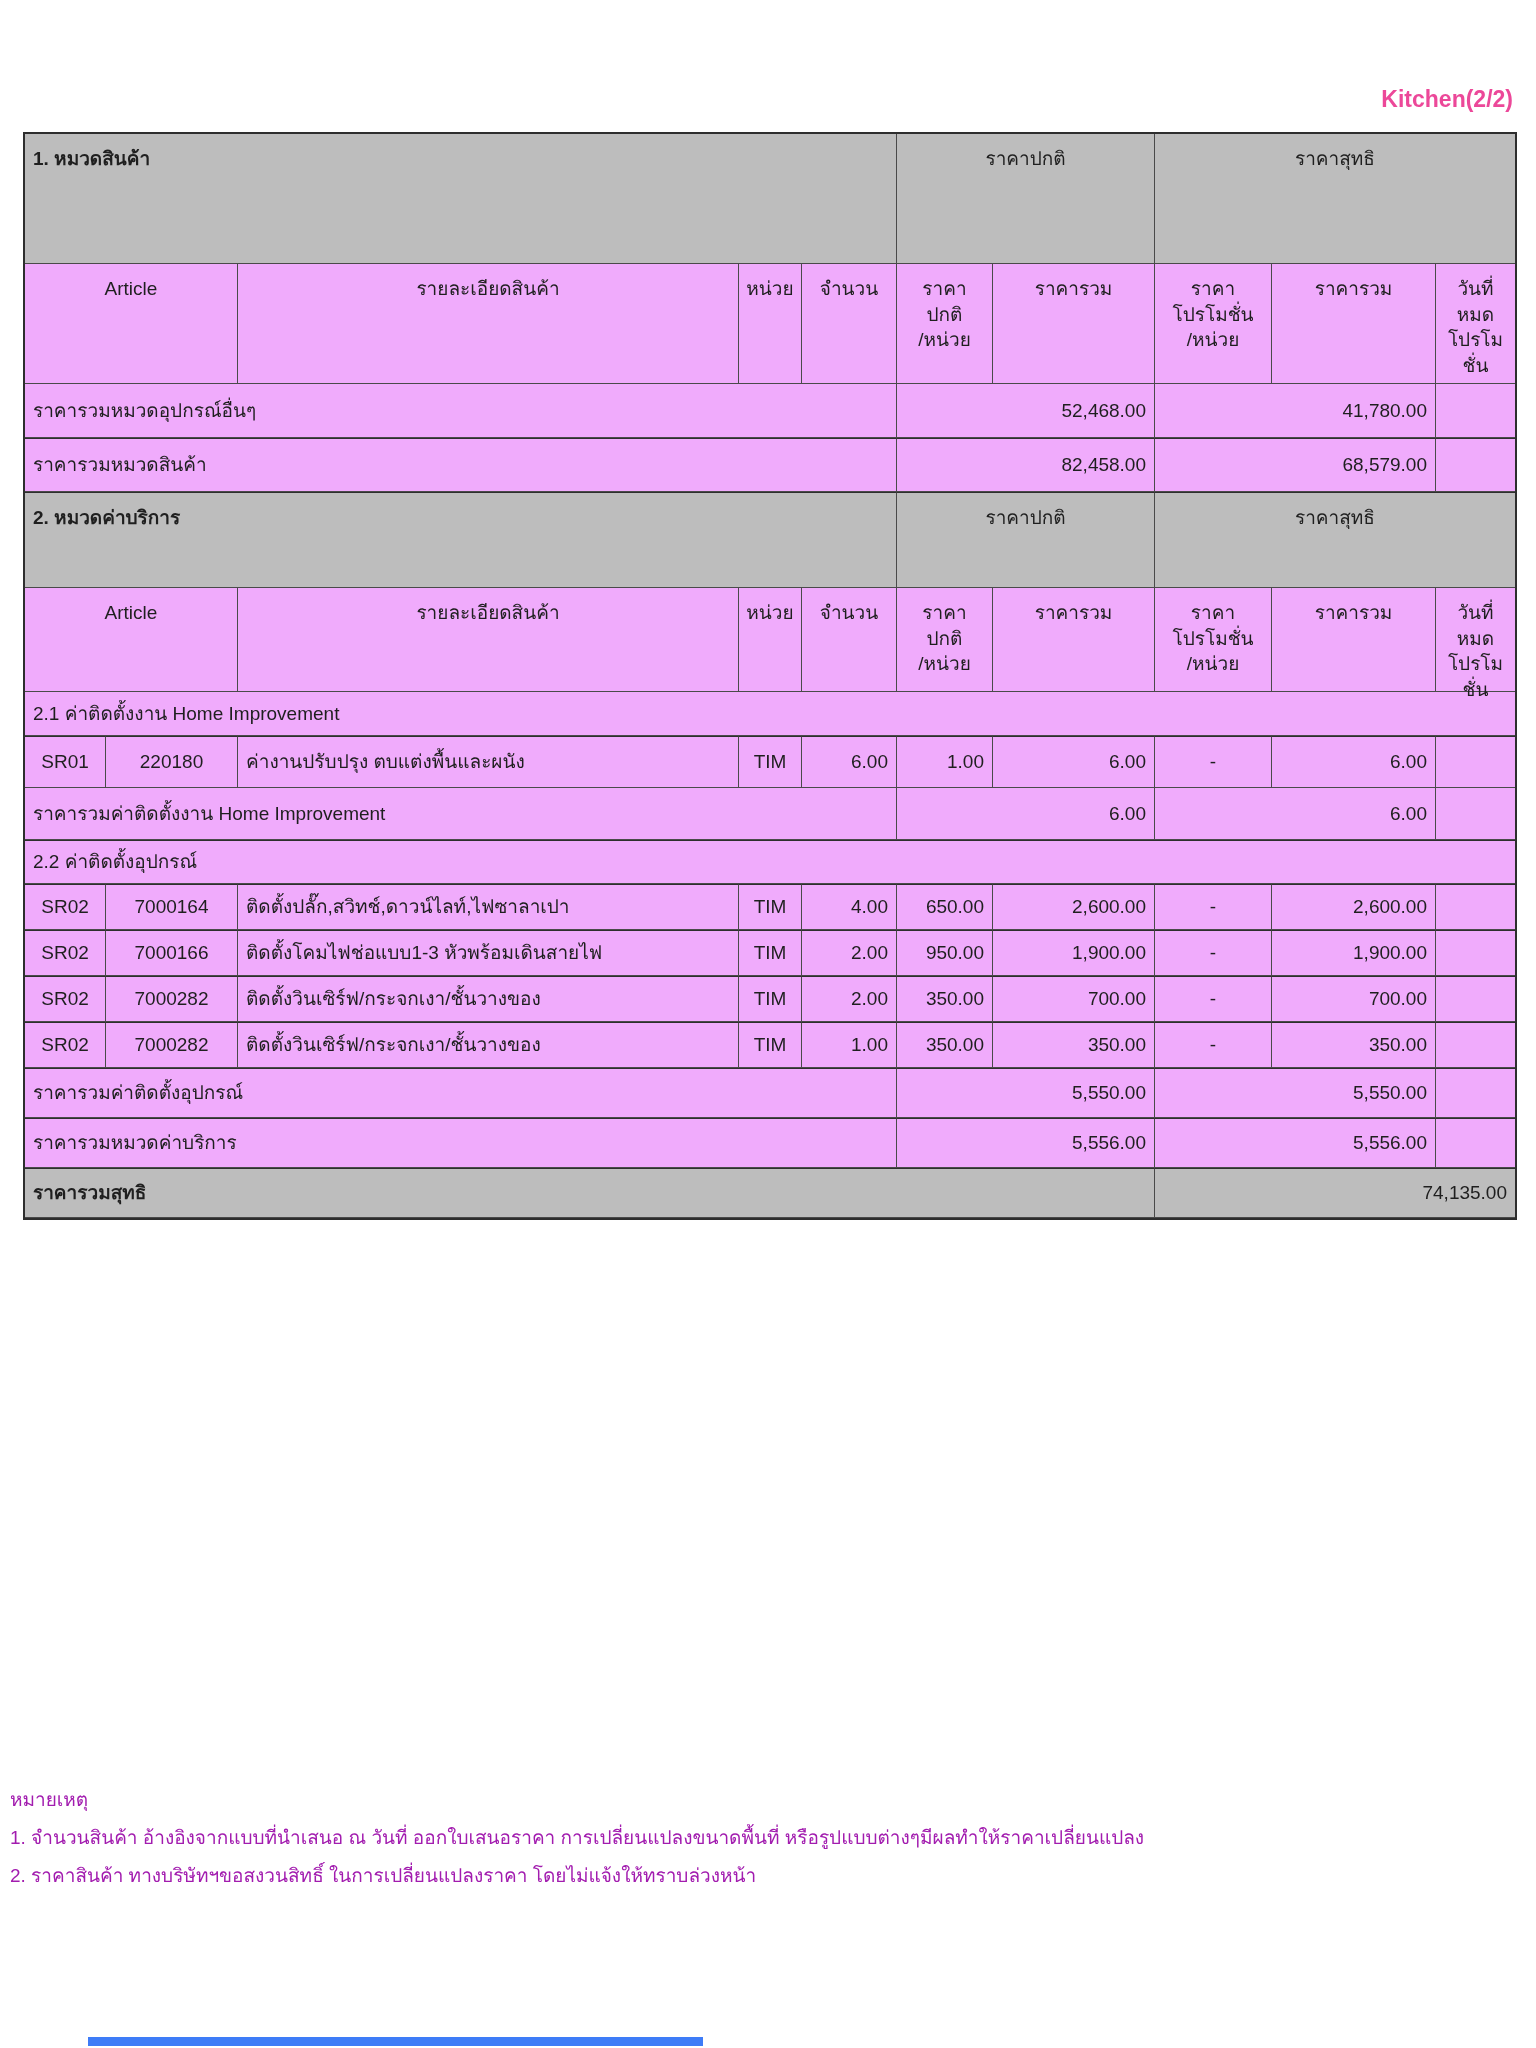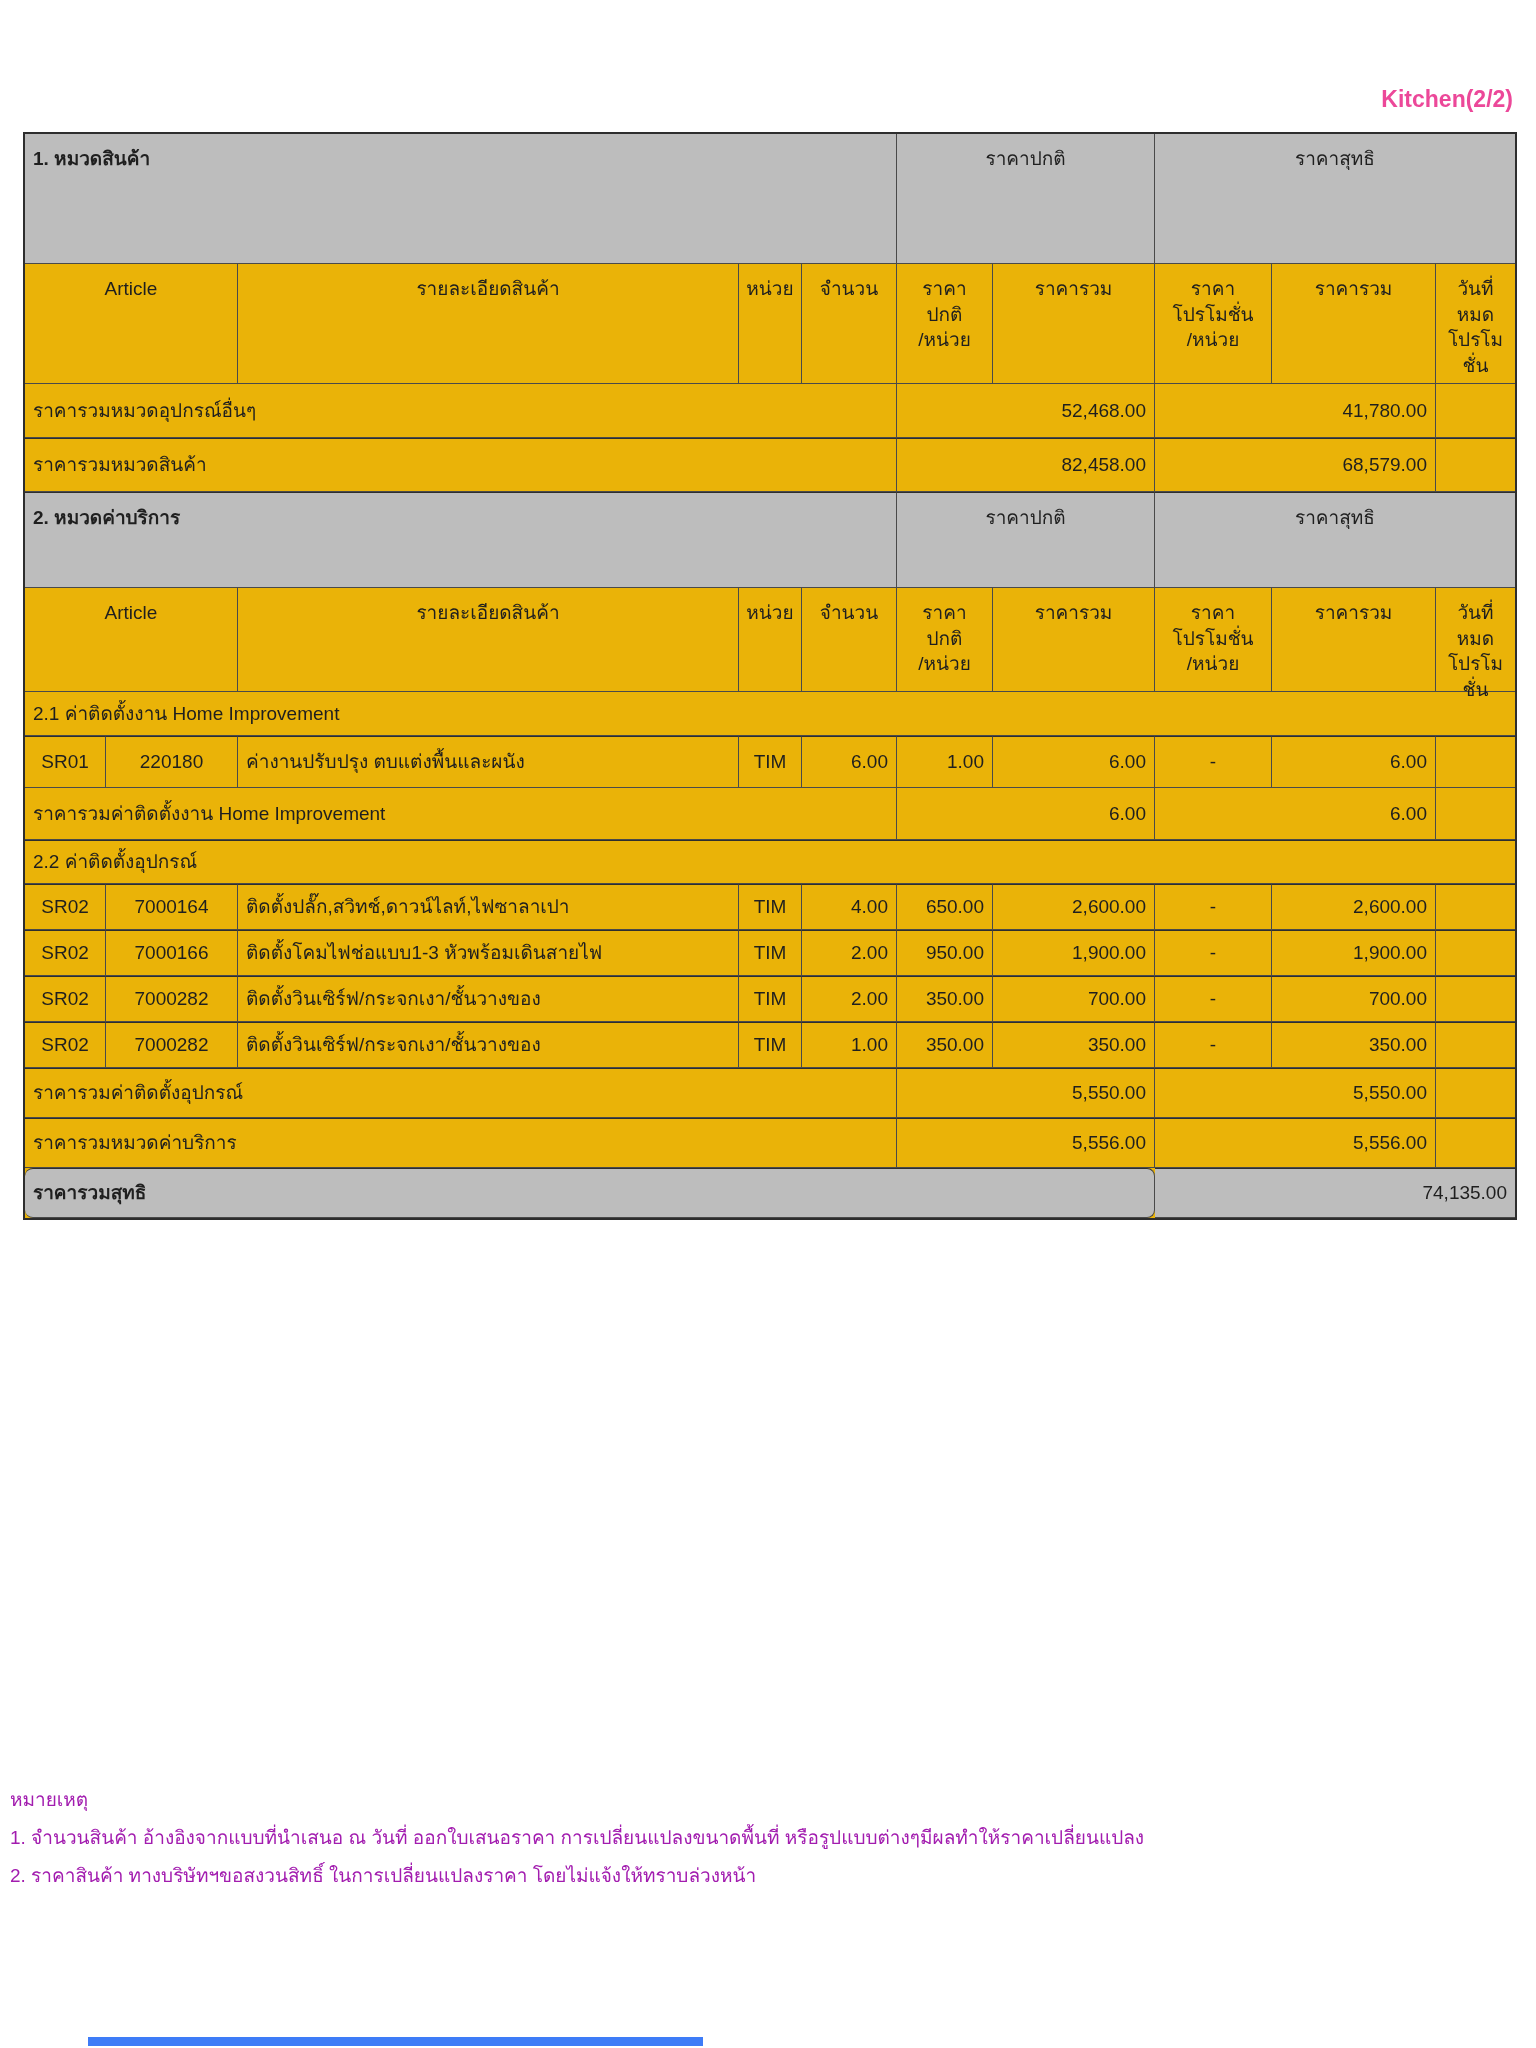--- a/index.html
+++ b/index.html
@@ -13,21 +13,21 @@
     font-size:23px;font-weight:bold;color:#ec4899;
   }
   
   .tbl{
     position:absolute;left:23px;top:132px;width:1490px;
     display:grid;
     grid-template-columns:81px 132px 501px 63px 95px 96px 162px 117px 164px 79px;
     grid-template-rows:130px 120px 54px 54px 96px 104px 44px 52px 52px 44px 46px 46px 46px 46px 50px 50px 50px;
     border:2px solid #2e2e2e;
     font-size:19px;
-    background:#eab308;
+    background:#f0abfc;
   }
   .row{display:contents;}
   .c{
     border-right:1px solid #4a4a4a;border-bottom:1px solid #4a4a4a;
     display:flex;align-items:center;padding:4px 8px;min-width:0;
     line-height:1.35;
   }
   .c.lastcol{border-right:none;}
   .c.tt{border-top:1px solid #2e2e2e;}      
   .gray{background:#bdbdbd;}
@@ -39,21 +39,21 @@
   .bold{font-weight:bold;}
   .pad-l{}
   
   .s-article{grid-column:1/3;}
   .s-label{grid-column:1/6;}
   .s-normal{grid-column:6/8;}
   .s-net{grid-column:8/10;}
   .s-end{grid-column:10/11;}
   .s-nethdr{grid-column:8/11;}
   .s-all{grid-column:1/11;}
-  .s-gtlabel{grid-column:1/8;border-radius:8px;}
+  .s-gtlabel{grid-column:1/8;}
   .s-gtval{grid-column:8/11;}
   .col1{grid-column:1/2;}.col2{grid-column:2/3;}.col3{grid-column:3/4;}
   .col4{grid-column:4/5;text-align:right;}.col5{grid-column:5/6;}.col6{grid-column:6/7;}
   .col7{grid-column:7/8;}.col8{grid-column:8/9;}.col9{grid-column:9/10;}
   .col10{grid-column:10/11;}
   
   .notes{position:absolute;left:10px;top:1782px;width:1500px;color:#a21caf;font-size:19px;line-height:1.9;}
   .notes .nt{margin-bottom:2px;}
   
   .blue-bar{position:absolute;left:88px;top:2037px;width:615px;height:9px;background:#3e7cf7;}

